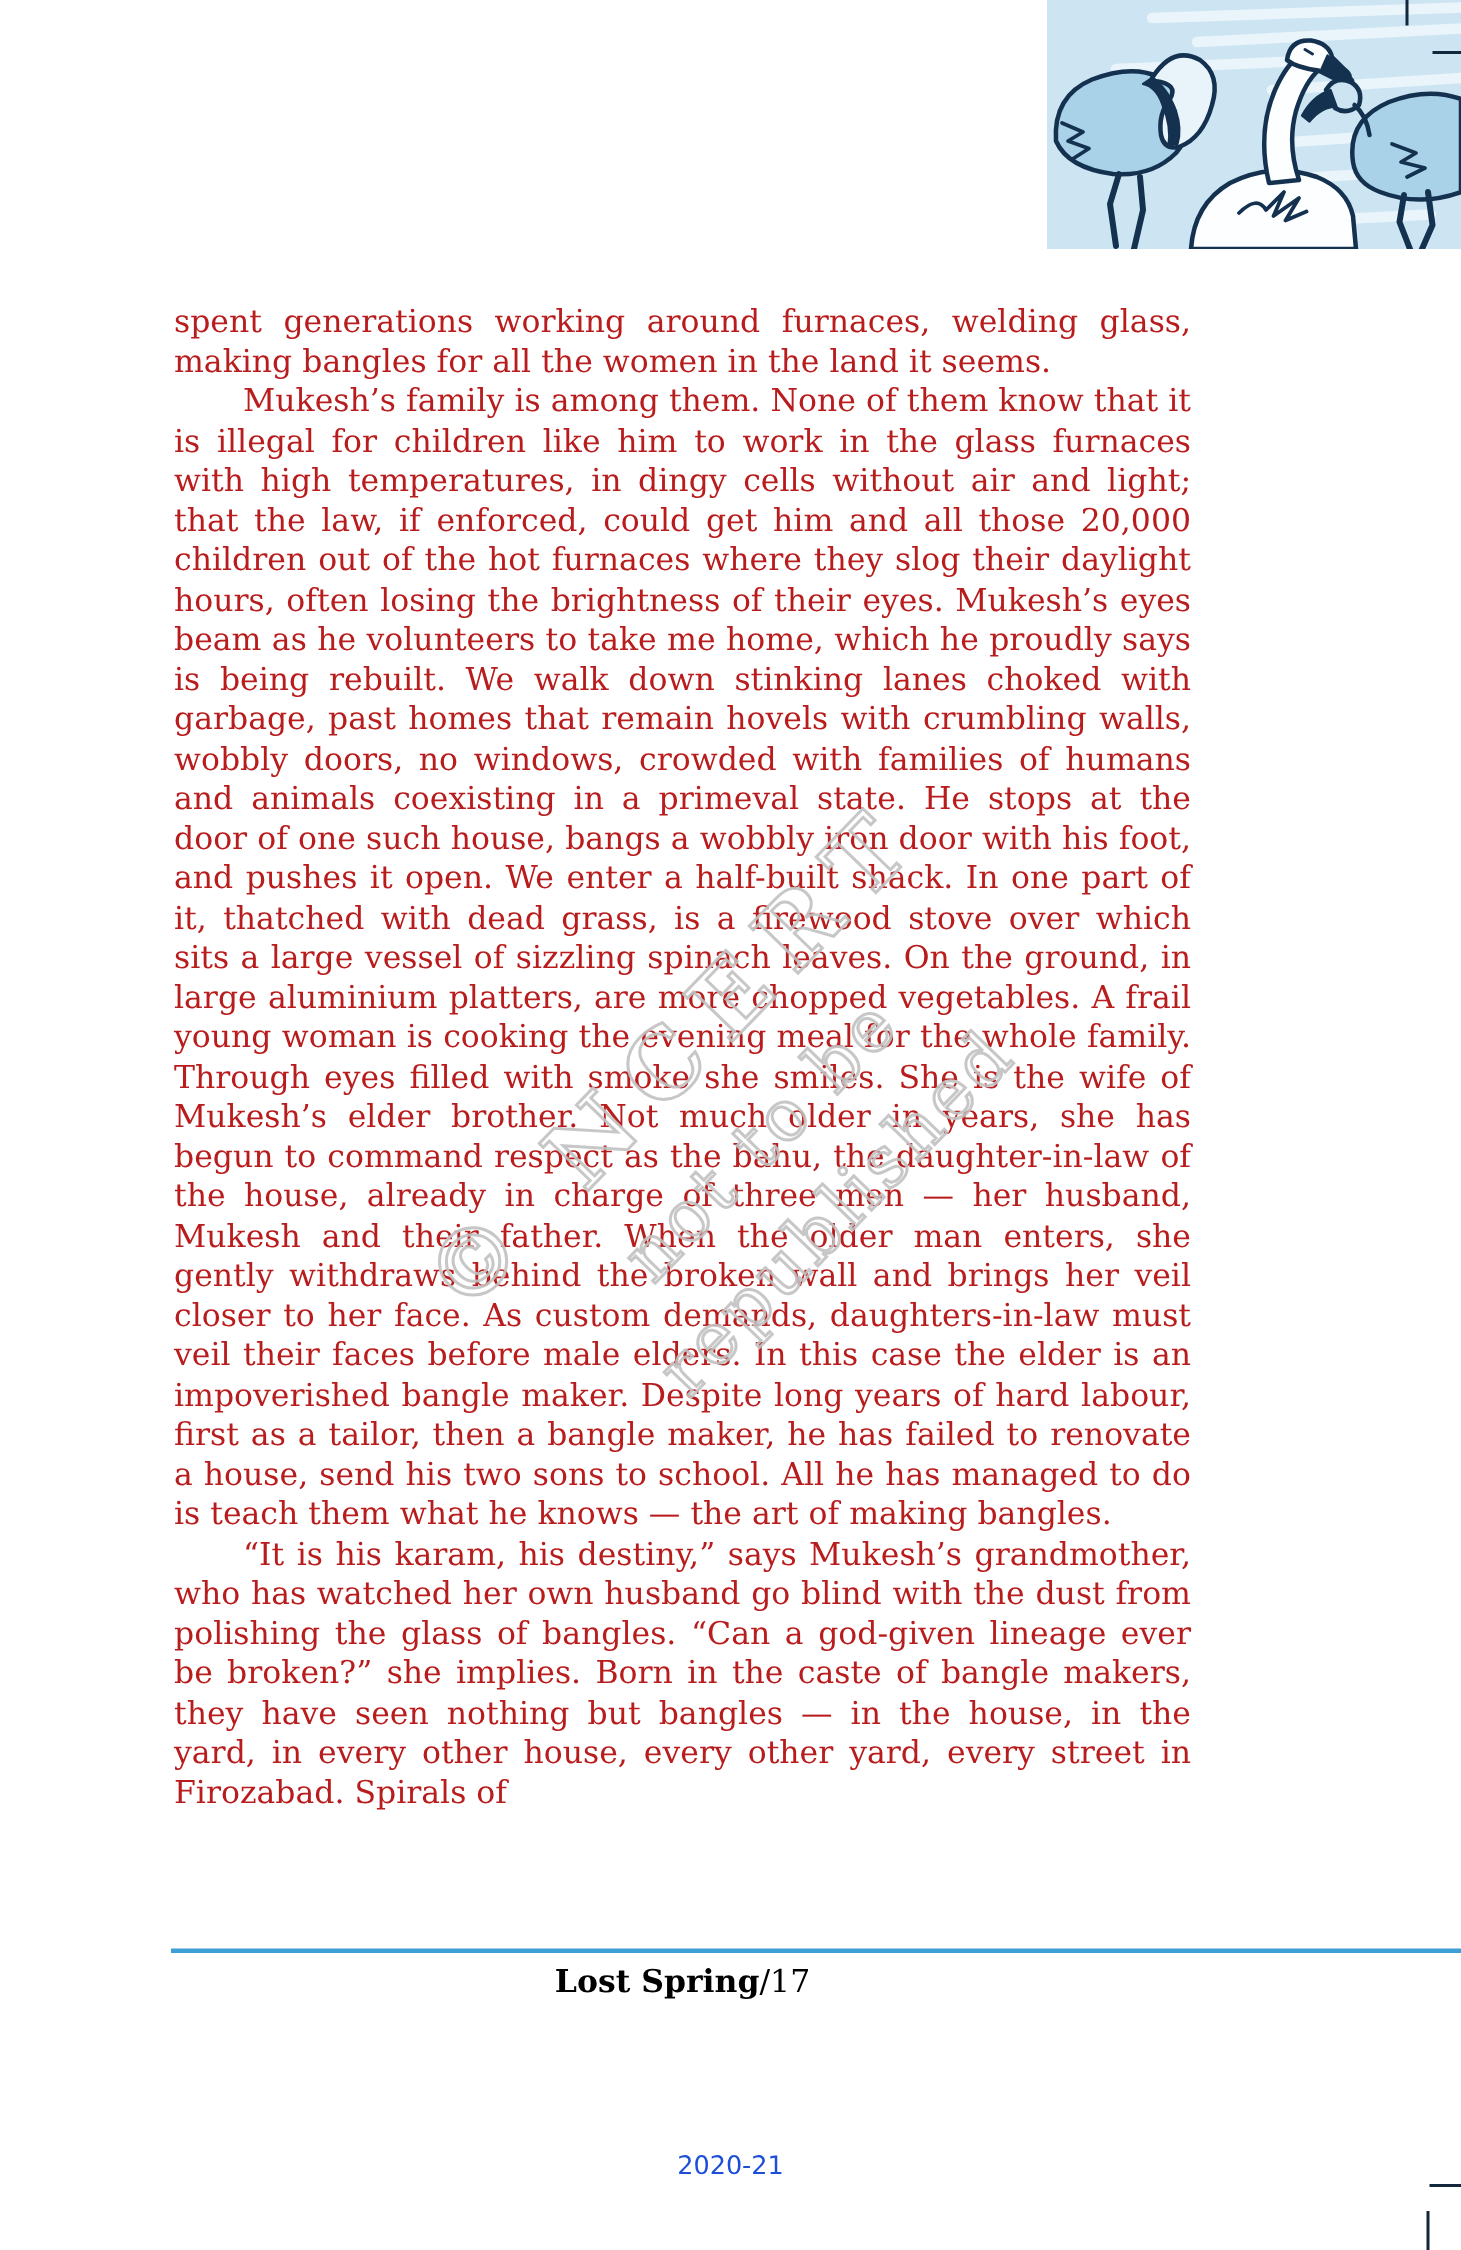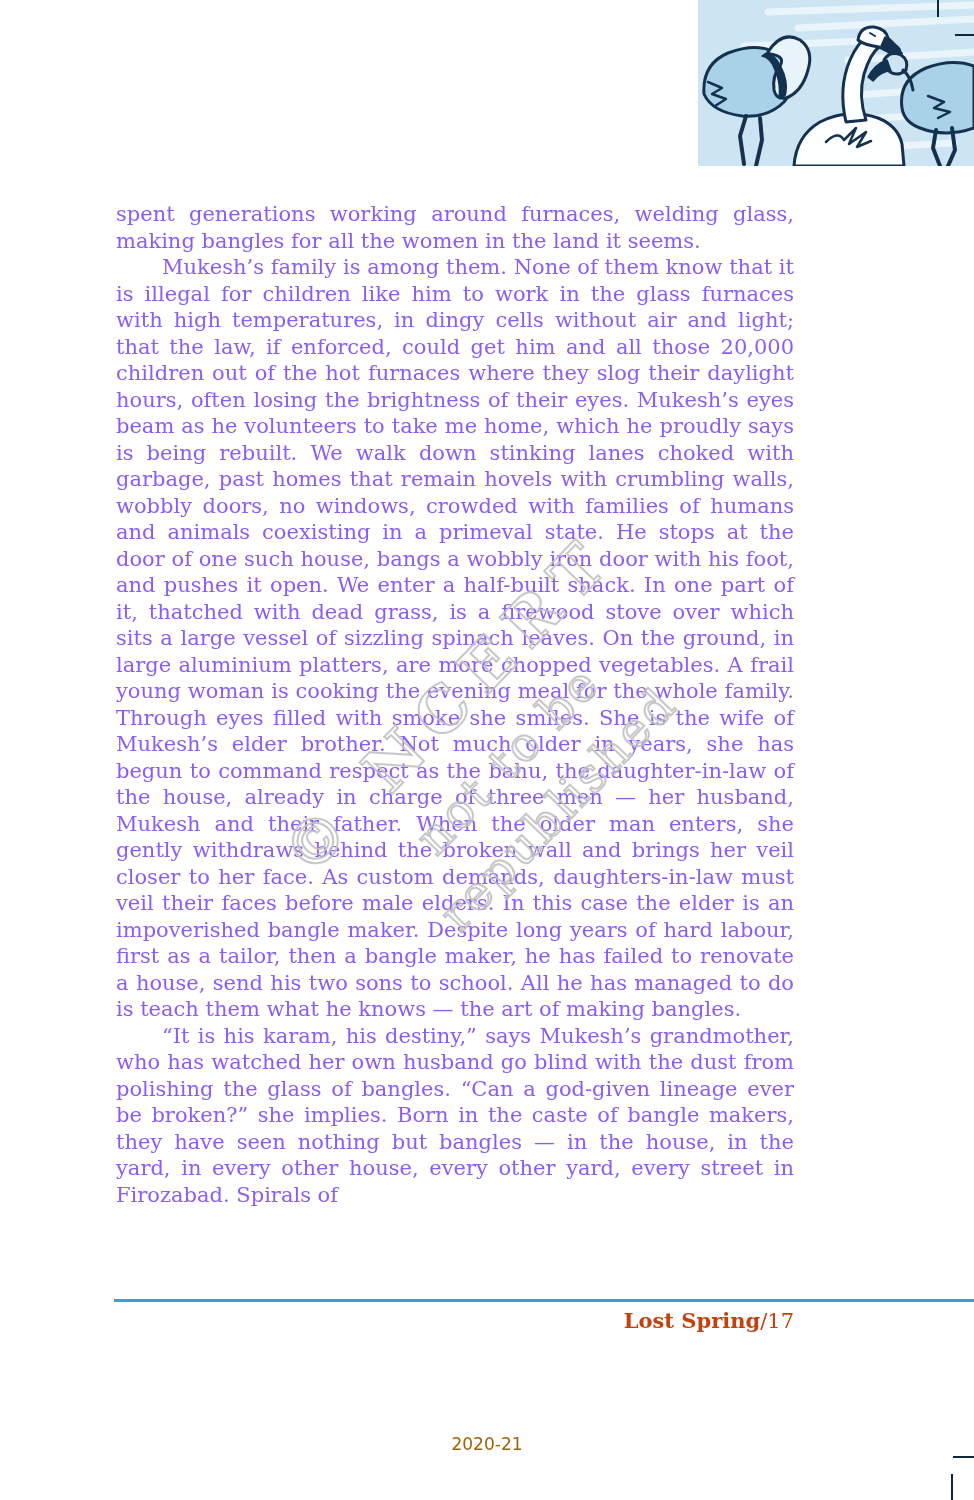--- a/index.html
+++ b/index.html
@@ -55,21 +55,21 @@
     line-height: 70px;
     letter-spacing: 3px;
   }
 
   
   .body-text {
     position: absolute;
     left: 116px;
     top: 201px;
     width: 678px;
-    color: #8b5cf6;
+    color: #b91c1c;
     font-size: 21px;
     line-height: 26.5px;
     text-align: justify;
     z-index: 2;
   }
   .body-text p { margin: 0; }
   .body-text p.indent { text-indent: 46px; }
   .body-text .italic { }
 
   
@@ -79,36 +79,36 @@
     top: 1299px;
     width: 860px;
     height: 3px;
     background: #3d9fd6;
   }
   .footer {
     position: absolute;
     left: 116px;
     top: 1308px;
     width: 678px;
-    text-align: right;
+    text-align: center;
     font-size: 21px;
-    color: #c2410c;
+    color: #000000;
   }
   .footer .chapter { font-weight: bold; }
   .footer .sep, .footer .pagenum { font-weight: normal; }
 
   .edition {
     position: absolute;
     left: 0;
     top: 1434px;
     width: 974px;
     text-align: center;
     font-family: "DejaVu Sans", "Liberation Sans", sans-serif;
     font-size: 17px;
-    color: #a16207;
+    color: #1d4ed8;
   }
 </style>
 </head>
 <body>
 
 <div class="page">
 
   <svg class="illustration" viewBox="0 0 276 166" xmlns="http://www.w3.org/2000/svg">
     <rect x="0" y="0" width="276" height="166" fill="#cde5f2"></rect>
 

